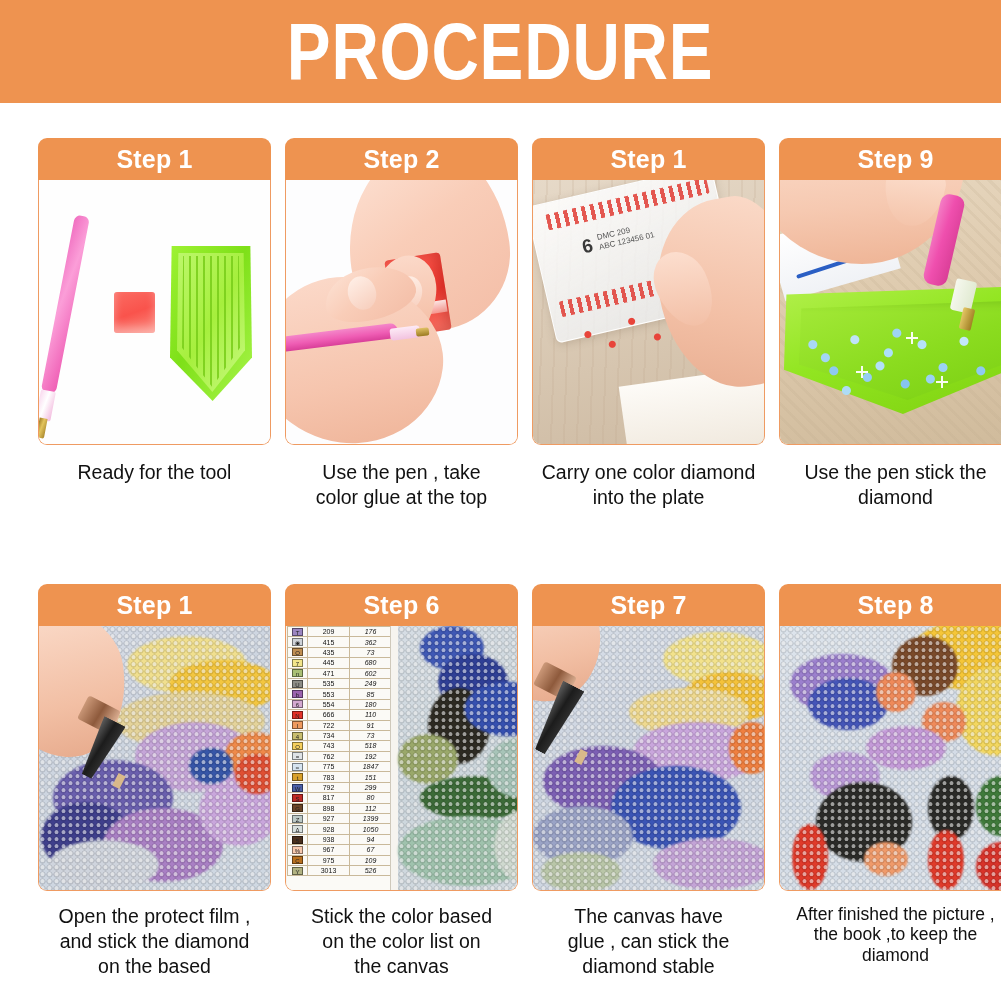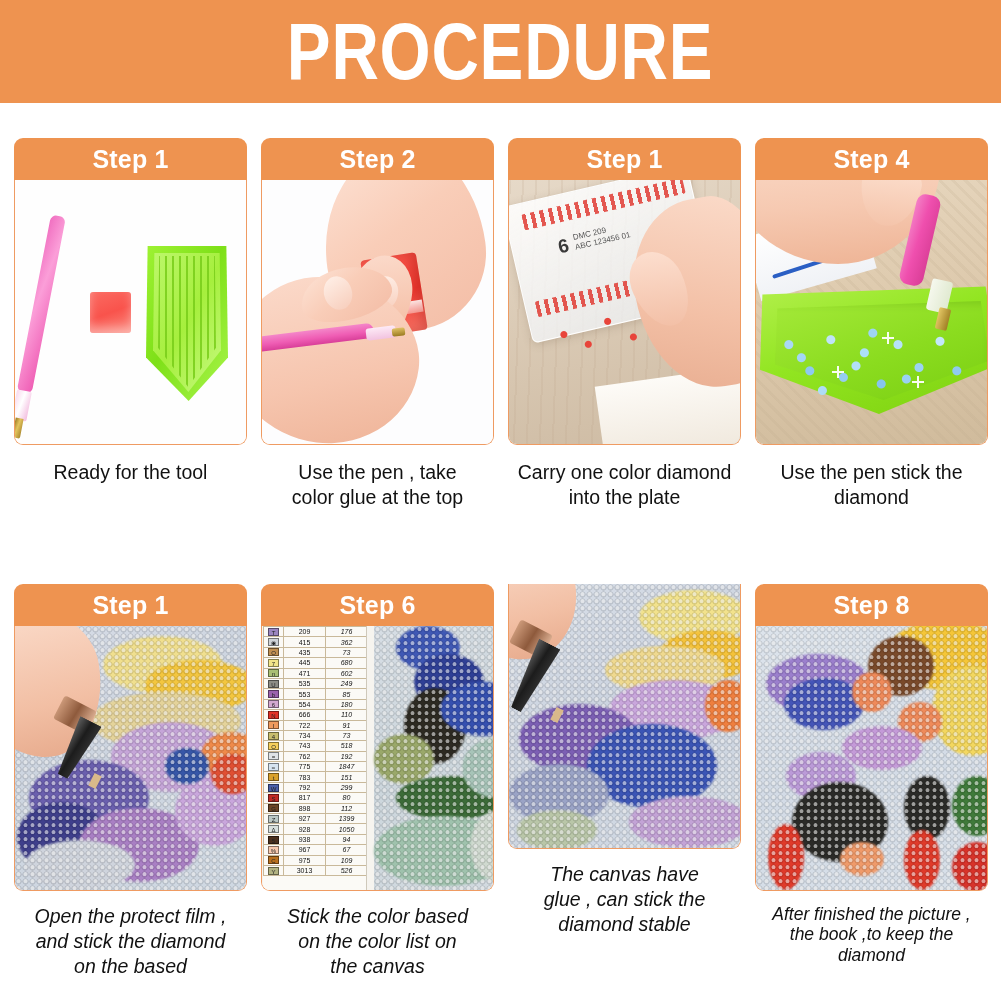--- a/index.html
+++ b/index.html
@@ -29,21 +29,21 @@
     white-space: nowrap;
     font-family: "Liberation Sans", sans-serif;
   }
 
   
   .grid { position: absolute; left: 0; top: 103px; width: 1001px; }
   .row { position: relative; width: 1001px; }
   .row-1 { height: 455px; }
   .row-2 { height: 443px; }
 
-  .card { position: absolute; width: 233px; }
+  .card { position: absolute; width: 233px; margin-left: 24px; }
   .card.c0 { left: 14px; }
   .card.c1 { left: 261px; }
   .card.c2 { left: 508px; }
   .card.c3 { left: 755px; }
   .row-1 .card { top: 35px; }
   .row-2 .card { top: 26px; }
 
   .card-header {
     height: 42px;
     background: #ee9350;
@@ -71,21 +71,21 @@
 
   .caption {
     margin-top: 15px;
     text-align: center;
     color: #111111;
     font-size: 19.5px;
     line-height: 1.28;
     padding: 0 2px;
   }
   .caption.small { font-size: 17.5px; line-height: 1.16; padding: 0; }
-  .row-2 .caption { margin-top: 13px; font-style: italic; }
+  .row-2 .caption { margin-top: 13px; }
 
   
 
   
   .s1-bg { position: absolute; inset: 0; background: #fefefe; }
   .s1-pen {
     position: absolute; left: 36px; top: 36px;
     width: 15px; height: 180px;
     background: linear-gradient(100deg, #f06ec0 0%, #fb9ed8 40%, #ef5db4 100%);
     border-radius: 6px;
@@ -498,21 +498,21 @@
           </div>
         </div>
         <div class="caption">
           <span>Carry one color diamond</span>
           <span>into the plate</span>
         </div>
       </div>
 
       <div class="card c3">
         <div class="card-header">
-          <span class="card-header-label">Step 4</span>
+          <span class="card-header-label">Step 9</span>
         </div>
         <div class="card-figure">
           <div class="figure-inner">
             <div class="s4-bg"></div>
             <div class="s4-paper"></div>
             <div class="s4-paper-line"></div>
             <div class="s4-hand"></div>
             <div class="s4-finger"></div>
             <div class="s4-tray"></div>
             <div class="s4-tray-inner"></div>
@@ -765,20 +765,23 @@
           </div>
         </div>
         <div class="caption">
           <span>Stick the color based</span>
           <span>on the color list on</span>
           <span>the canvas</span>
         </div>
       </div>
 
       <div class="card c2">
+        <div class="card-header">
+          <span class="card-header-label">Step 7</span>
+        </div>
         <div class="card-figure">
           <div class="figure-inner">
             <div class="s7-base"></div>
             <div class="blob" style="left:130px; top:6px;   width:110px; height:54px; background:#f2e28c;"></div>
             <div class="blob" style="left:150px; top:46px;  width:96px;  height:50px; background:#f4c23a;"></div>
             <div class="blob" style="left:96px;  top:62px;  width:120px; height:48px; background:#efd98f;"></div>
             <div class="blob" style="left:100px; top:96px;  width:130px; height:60px; background:#c9a6dc;"></div>
             <div class="blob" style="left:196px; top:96px;  width:46px;  height:52px; background:#ef7f3f;"></div>
             <div class="blob" style="left:10px;  top:120px; width:120px; height:70px; background:#7c5fb4;"></div>
             <div class="blob" style="left:78px;  top:140px; width:130px; height:84px; background:#3b55b6;"></div>

